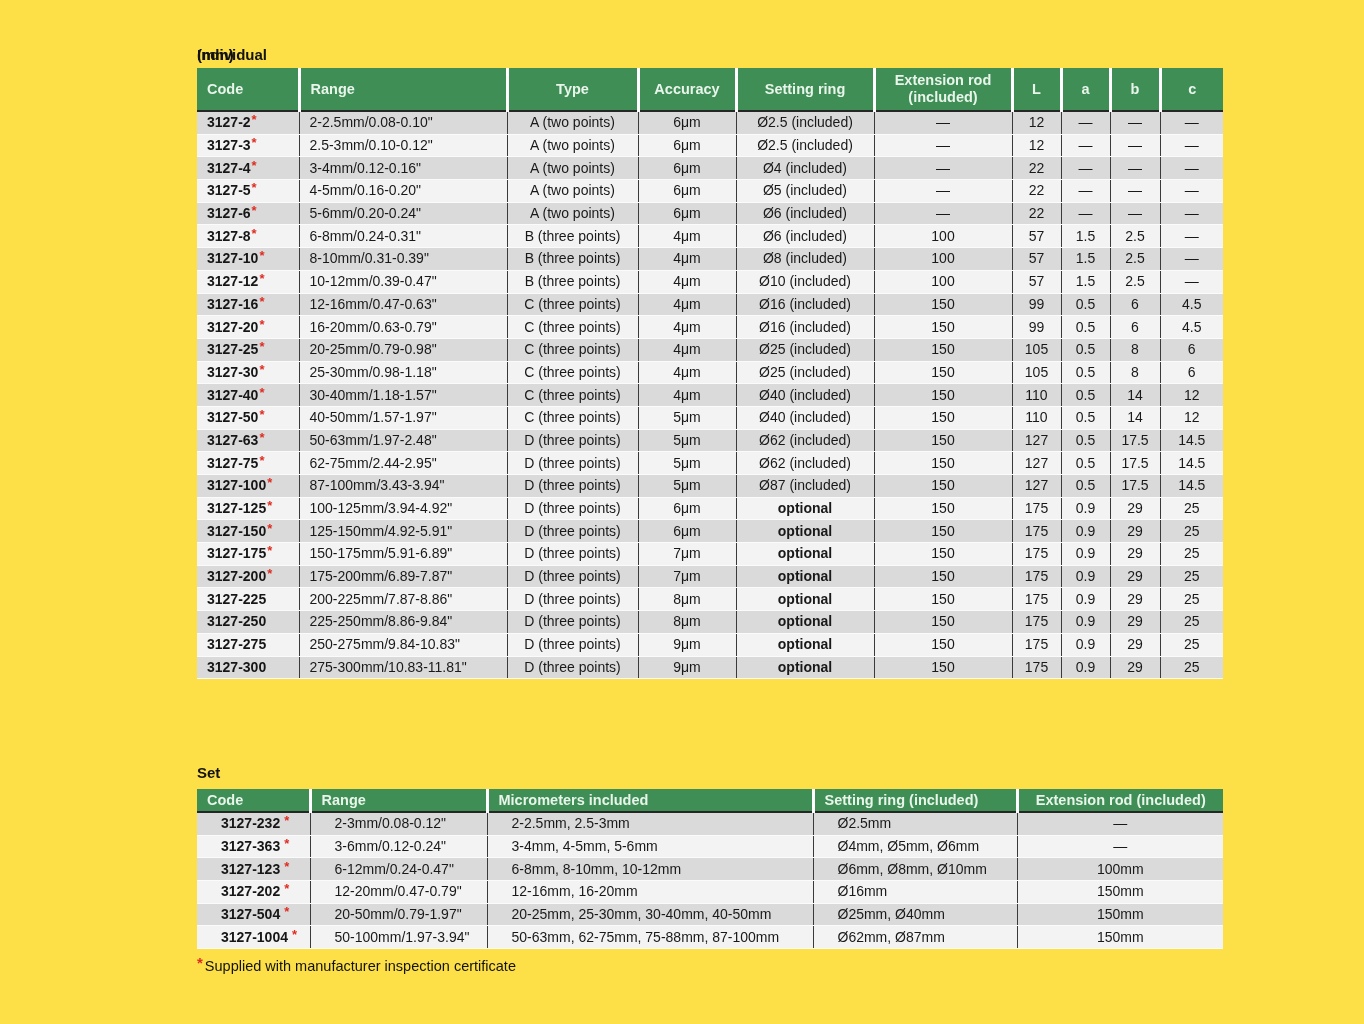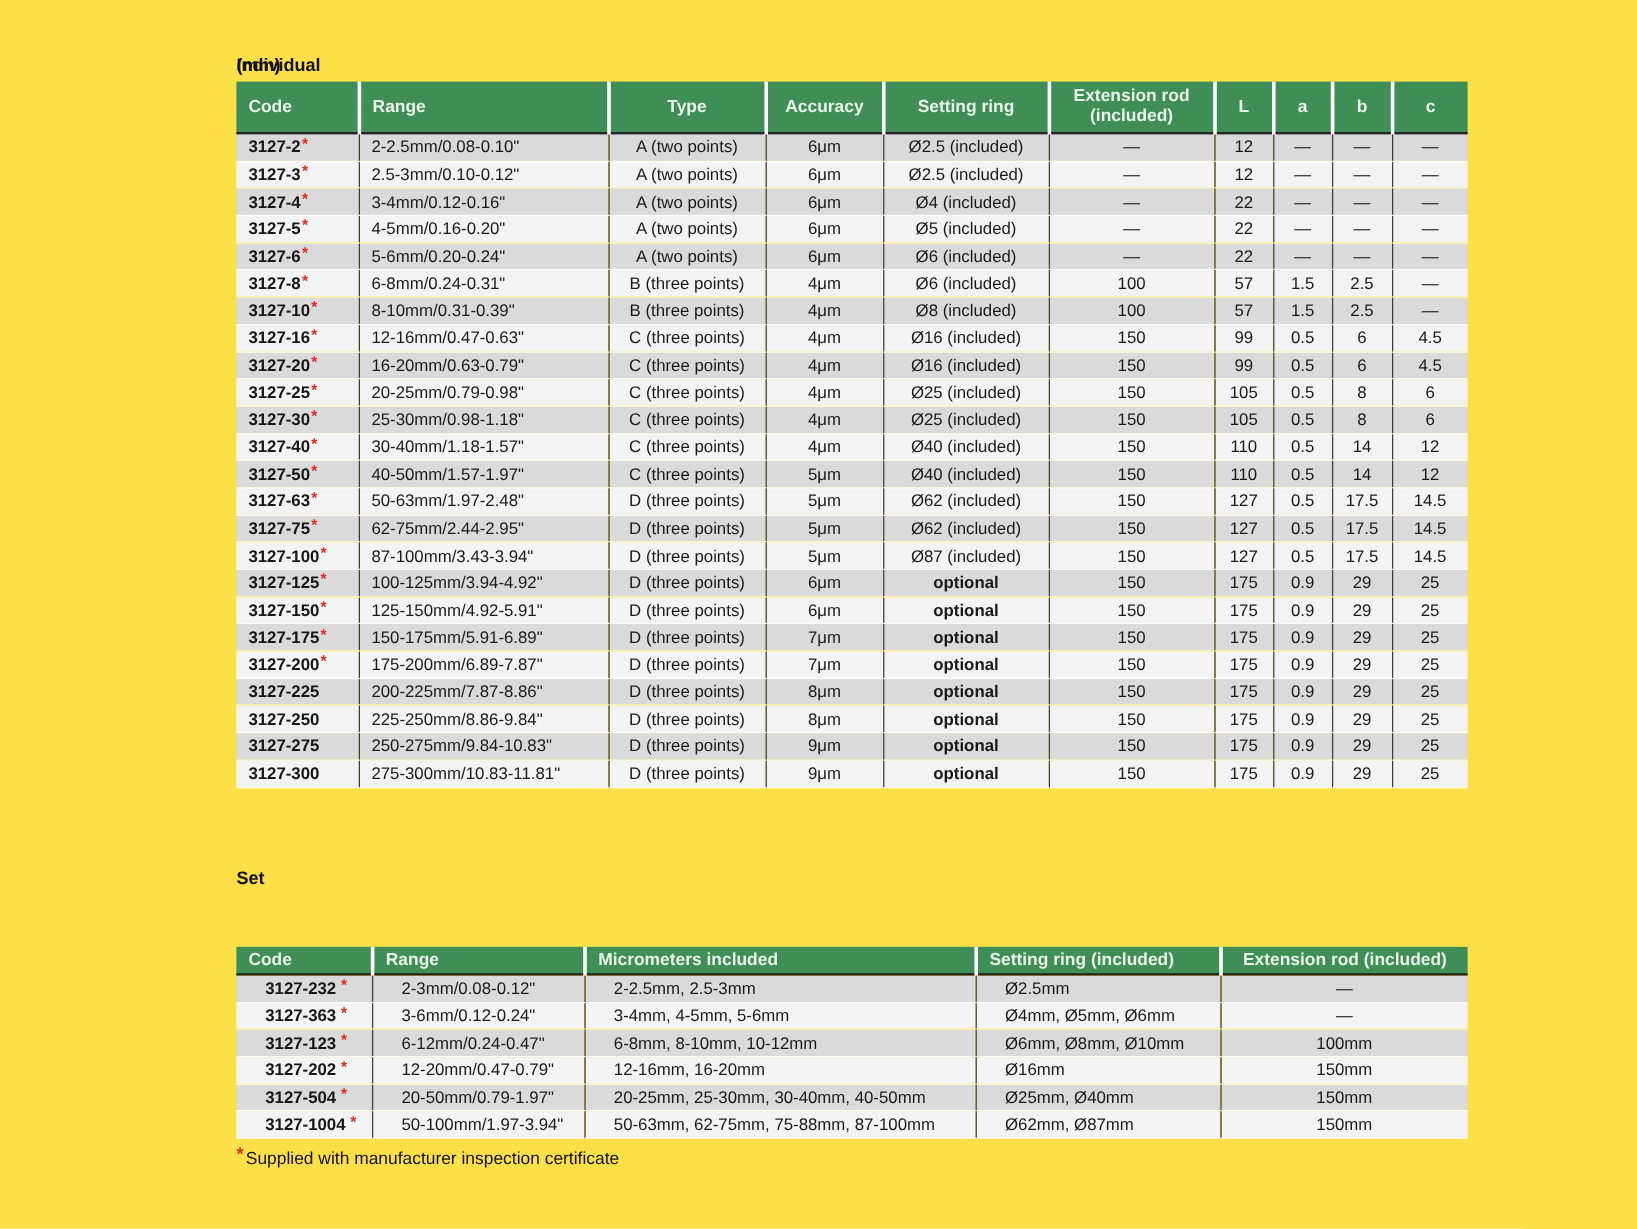--- a/index.html
+++ b/index.html
@@ -3,21 +3,21 @@
 <meta charset="utf-8">
 <style>
   html,body { margin:0; padding:0; background:#ffffff; }
   .page {
     position:relative; width:1364px; height:1024px; background:#fde047;
     font-family:"Liberation Sans", sans-serif; color:#191919;
   }
   .title { position:absolute; font-size:15px; font-weight:bold; color:#121212; }
   .ind-title { left:197px; top:46px; }
   .mm-label  { left:197px; top:46px; width:1026px; }
-  .set-title { left:197px; top:724px; }
+  .set-title { left:197px; top:764px; }
 
   table.tbl { position:absolute; left:197px; width:1026px; border-collapse:collapse; table-layout:fixed; }
   .tbl.ind { top:68px; }
   .tbl.set { top:789px; }
 
   .tbl th {
     background:var(--green,#3e8e56); color:var(--header-text,#e9f4ea);
     font-weight:bold; font-size:14.5px; line-height:1.15;
     border-right:3px solid #ffffff; border-bottom:2px solid #262626;
     padding:2px 4px; text-align:center; vertical-align:middle;
@@ -173,20 +173,32 @@
           <td>B (three points)</td>
           <td>4μm</td>
           <td>Ø8 (included)</td>
           <td>100</td>
           <td>57</td>
           <td>1.5</td>
           <td>2.5</td>
           <td>—</td>
         </tr>
         <tr>
+          <td><span class="code">3127-12</span><span class="star">*</span></td>
+          <td>10-12mm/0.39-0.47"</td>
+          <td>B (three points)</td>
+          <td>4μm</td>
+          <td>Ø10 (included)</td>
+          <td>100</td>
+          <td>57</td>
+          <td>1.5</td>
+          <td>2.5</td>
+          <td>—</td>
+        </tr>
+        <tr>
           <td><span class="code">3127-16</span><span class="star">*</span></td>
           <td>12-16mm/0.47-0.63"</td>
           <td>C (three points)</td>
           <td>4μm</td>
           <td>Ø16 (included)</td>
           <td>150</td>
           <td>99</td>
           <td>0.5</td>
           <td>6</td>
           <td>4.5</td>

